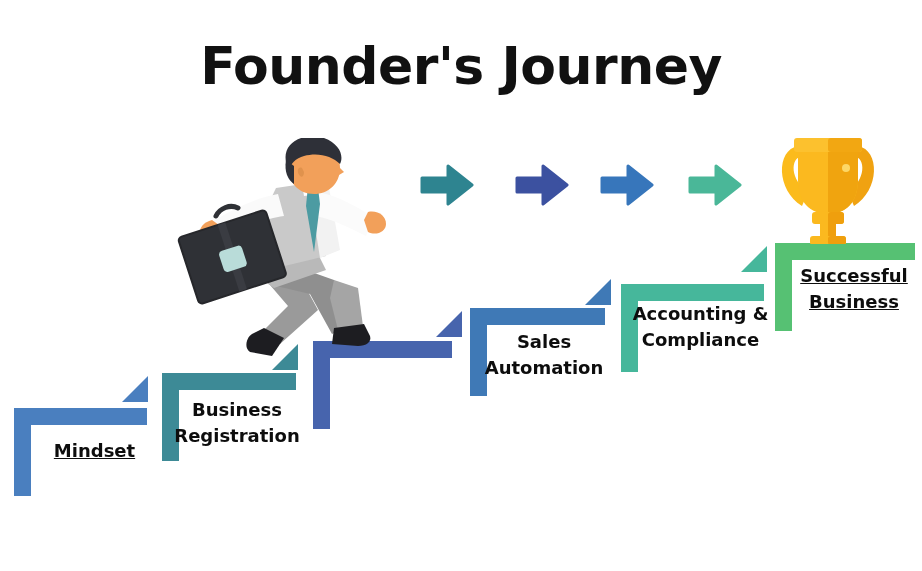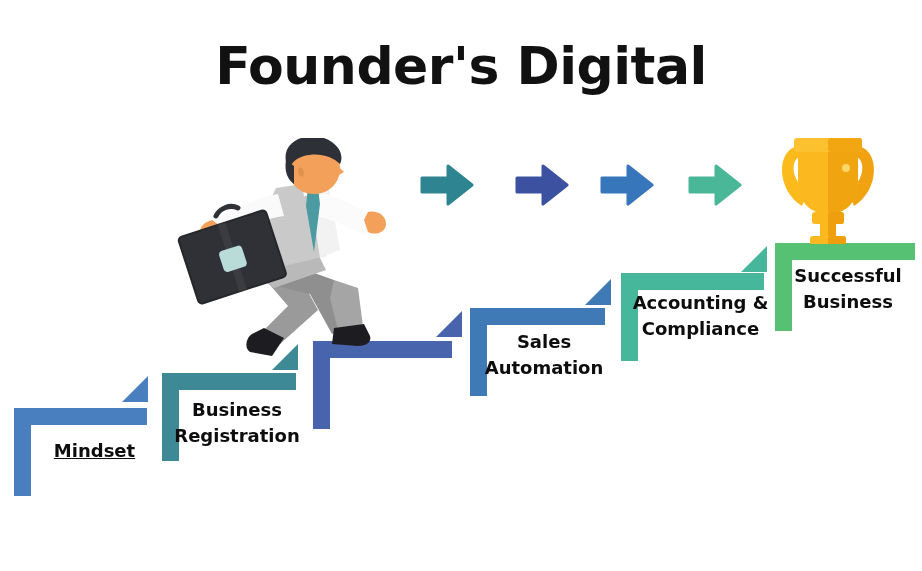--- a/index.html
+++ b/index.html
@@ -89,21 +89,21 @@
     top: 138px;
     width: 230px;
     height: 225px;
   }
 </style>
 </head>
 <body>
 
 <div id="canvas" style="background: rgb(255, 255, 255);">
 
-  <div id="page-title">Founder's Digital</div>
+  <div id="page-title">Founder's Journey</div>
 
   <div class="step" style="left: 14px; top: 408px; width: 133px; height: 88px;">
     <div class="bar-top" style="width: 133px; background: rgb(74, 127, 191);"></div>
     <div class="bar-left" style="height: 88px; background: rgb(74, 127, 191);"></div>
     <div class="step-label" style="left: 18px; top: 30px; width: 125px; text-decoration: underline;">Mindset</div>
   </div>
   <div class="step" style="left: 162px; top: 373px; width: 134px; height: 88px;">
     <div class="bar-top" style="width: 134px; background: rgb(61, 138, 150);"></div>
     <div class="bar-left" style="height: 88px; background: rgb(61, 138, 150);"></div>
     <div class="step-label" style="left: 10px; top: 24px; width: 130px;">Business
@@ -112,30 +112,30 @@
   <div class="step" style="left: 313px; top: 341px; width: 139px; height: 88px;">
     <div class="bar-top" style="width: 139px; background: rgb(71, 100, 173);"></div>
     <div class="bar-left" style="height: 88px; background: rgb(71, 100, 173);"></div>
   </div>
   <div class="step" style="left: 470px; top: 308px; width: 135px; height: 88px;">
     <div class="bar-top" style="width: 135px; background: rgb(63, 121, 182);"></div>
     <div class="bar-left" style="height: 88px; background: rgb(63, 121, 182);"></div>
     <div class="step-label" style="left: 8px; top: 21px; width: 132px;">Sales
 Automation</div>
   </div>
-  <div class="step" style="left: 621px; top: 273px; width: 143px; height: 88px;">
+  <div class="step" style="left: 621px; top: 284px; width: 143px; height: 88px;">
     <div class="bar-top" style="width: 143px; background: rgb(70, 183, 155);"></div>
     <div class="bar-left" style="height: 88px; background: rgb(70, 183, 155);"></div>
     <div class="step-label" style="left: 10px; top: 17px; width: 139px;">Accounting &amp;
 Compliance</div>
   </div>
   <div class="step" style="left: 775px; top: 243px; width: 140px; height: 88px;">
     <div class="bar-top" style="width: 140px; background: rgb(86, 193, 115);"></div>
     <div class="bar-left" style="height: 88px; background: rgb(86, 193, 115);"></div>
-    <div class="step-label" style="left: 8px; top: 20px; width: 130px;">Successful
+    <div class="step-label" style="left: 14px; top: 20px; width: 130px; text-decoration: underline;">Successful
 Business</div>
   </div>
 
   <div class="riser-tri" style="left: 122px; top: 376px; border-bottom: 26px solid rgb(74, 127, 191); border-left: 26px solid transparent;"></div>
   <div class="riser-tri" style="left: 272px; top: 344px; border-bottom: 26px solid rgb(61, 138, 150); border-left: 26px solid transparent;"></div>
   <div class="riser-tri" style="left: 436px; top: 311px; border-bottom: 26px solid rgb(71, 100, 173); border-left: 26px solid transparent;"></div>
   <div class="riser-tri" style="left: 585px; top: 279px; border-bottom: 26px solid rgb(63, 121, 182); border-left: 26px solid transparent;"></div>
   <div class="riser-tri" style="left: 741px; top: 246px; border-bottom: 26px solid rgb(70, 183, 155); border-left: 26px solid transparent;"></div>
 
   <div class="arrow" style="left: 420px; top: 164px;">

